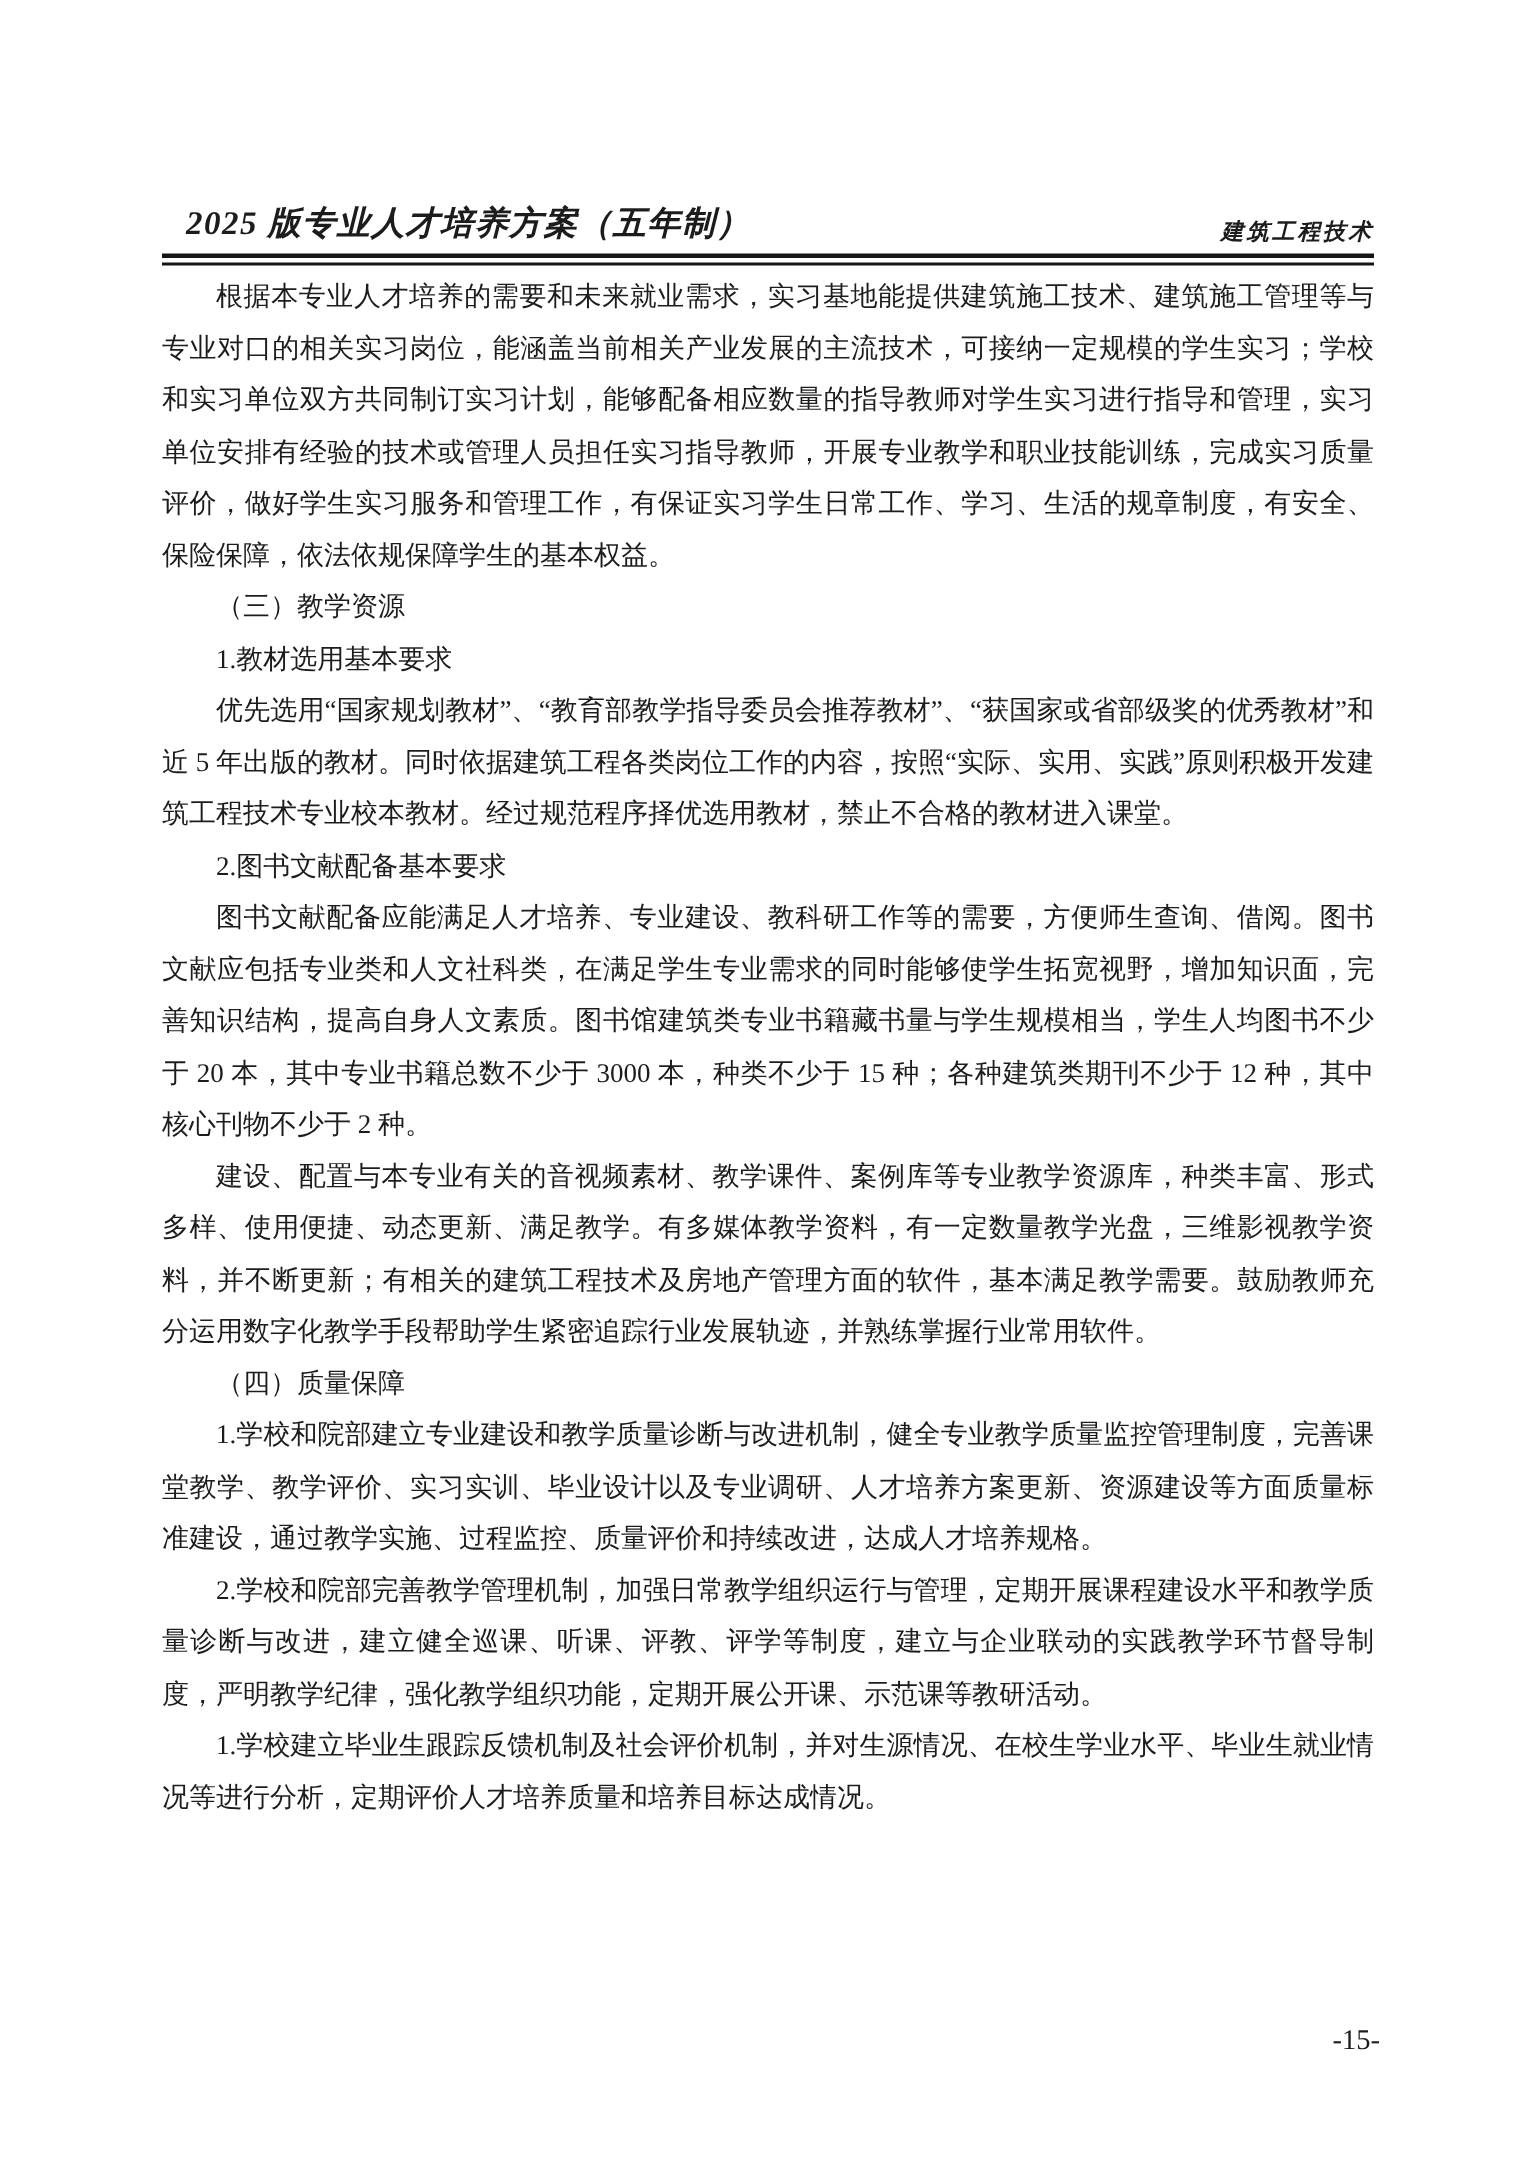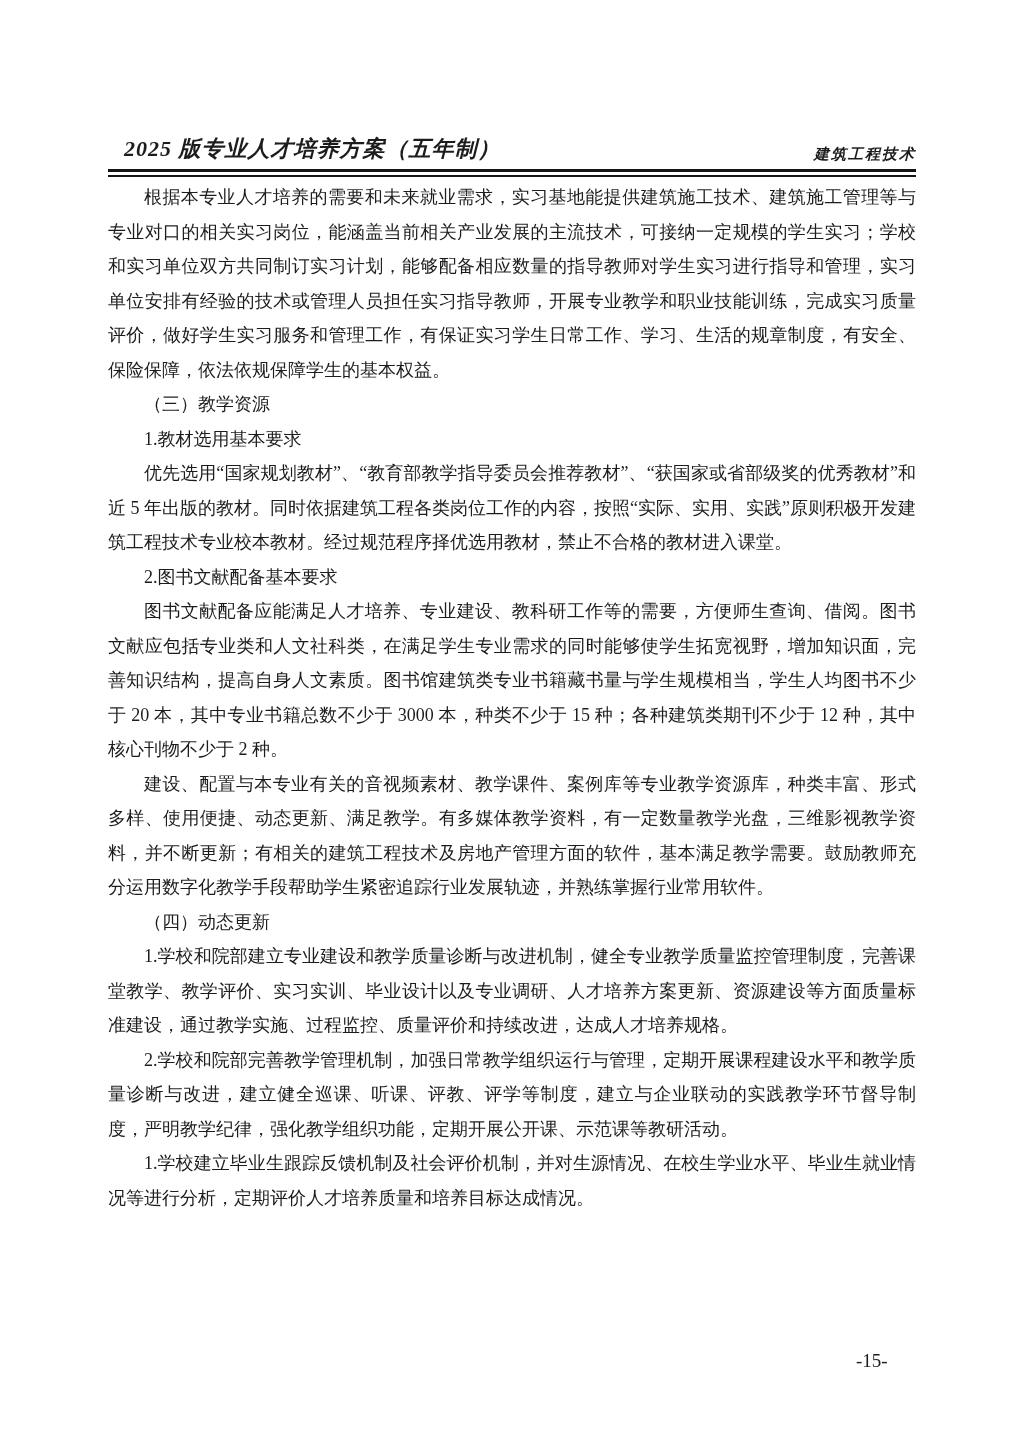--- a/index.html
+++ b/index.html
@@ -64,21 +64,21 @@
   .content p {
     margin: 0;
     padding: 0;
     text-indent: 2em;
   }
   .page-number {
     position: absolute;
     top: 1350px;
     left: 856px;
     width: 64px;
-    text-align: left;
+    text-align: right;
     font-size: 19px;
     color: #1c1c1c;
   }
 </style>
 </head>
 <body>
 
 <div class="page">
 
   <div class="header-row">
@@ -89,21 +89,21 @@
   <div class="header-rule"></div>
 
   <div class="content">
     <p>根据本专业人才培养的需要和未来就业需求，实习基地能提供建筑施工技术、建筑施工管理等与专业对口的相关实习岗位，能涵盖当前相关产业发展的主流技术，可接纳一定规模的学生实习；学校和实习单位双方共同制订实习计划，能够配备相应数量的指导教师对学生实习进行指导和管理，实习单位安排有经验的技术或管理人员担任实习指导教师，开展专业教学和职业技能训练，完成实习质量评价，做好学生实习服务和管理工作，有保证实习学生日常工作、学习、生活的规章制度，有安全、保险保障，依法依规保障学生的基本权益。</p>
     <p>（三）教学资源</p>
     <p>1.教材选用基本要求</p>
     <p>优先选用“国家规划教材”、“教育部教学指导委员会推荐教材”、“获国家或省部级奖的优秀教材”和近 5 年出版的教材。同时依据建筑工程各类岗位工作的内容，按照“实际、实用、实践”原则积极开发建筑工程技术专业校本教材。经过规范程序择优选用教材，禁止不合格的教材进入课堂。</p>
     <p>2.图书文献配备基本要求</p>
     <p>图书文献配备应能满足人才培养、专业建设、教科研工作等的需要，方便师生查询、借阅。图书文献应包括专业类和人文社科类，在满足学生专业需求的同时能够使学生拓宽视野，增加知识面，完善知识结构，提高自身人文素质。图书馆建筑类专业书籍藏书量与学生规模相当，学生人均图书不少于 20 本，其中专业书籍总数不少于 3000 本，种类不少于 15 种；各种建筑类期刊不少于 12 种，其中核心刊物不少于 2 种。</p>
     <p>建设、配置与本专业有关的音视频素材、教学课件、案例库等专业教学资源库，种类丰富、形式多样、使用便捷、动态更新、满足教学。有多媒体教学资料，有一定数量教学光盘，三维影视教学资料，并不断更新；有相关的建筑工程技术及房地产管理方面的软件，基本满足教学需要。鼓励教师充分运用数字化教学手段帮助学生紧密追踪行业发展轨迹，并熟练掌握行业常用软件。</p>
-    <p>（四）动态更新</p>
+    <p>（四）质量保障</p>
     <p>1.学校和院部建立专业建设和教学质量诊断与改进机制，健全专业教学质量监控管理制度，完善课堂教学、教学评价、实习实训、毕业设计以及专业调研、人才培养方案更新、资源建设等方面质量标准建设，通过教学实施、过程监控、质量评价和持续改进，达成人才培养规格。</p>
     <p>2.学校和院部完善教学管理机制，加强日常教学组织运行与管理，定期开展课程建设水平和教学质量诊断与改进，建立健全巡课、听课、评教、评学等制度，建立与企业联动的实践教学环节督导制度，严明教学纪律，强化教学组织功能，定期开展公开课、示范课等教研活动。</p>
     <p>1.学校建立毕业生跟踪反馈机制及社会评价机制，并对生源情况、在校生学业水平、毕业生就业情况等进行分析，定期评价人才培养质量和培养目标达成情况。</p>
   </div>
 
   <div class="page-number">-15-</div>
 
 </div>
 
 </body></html>

